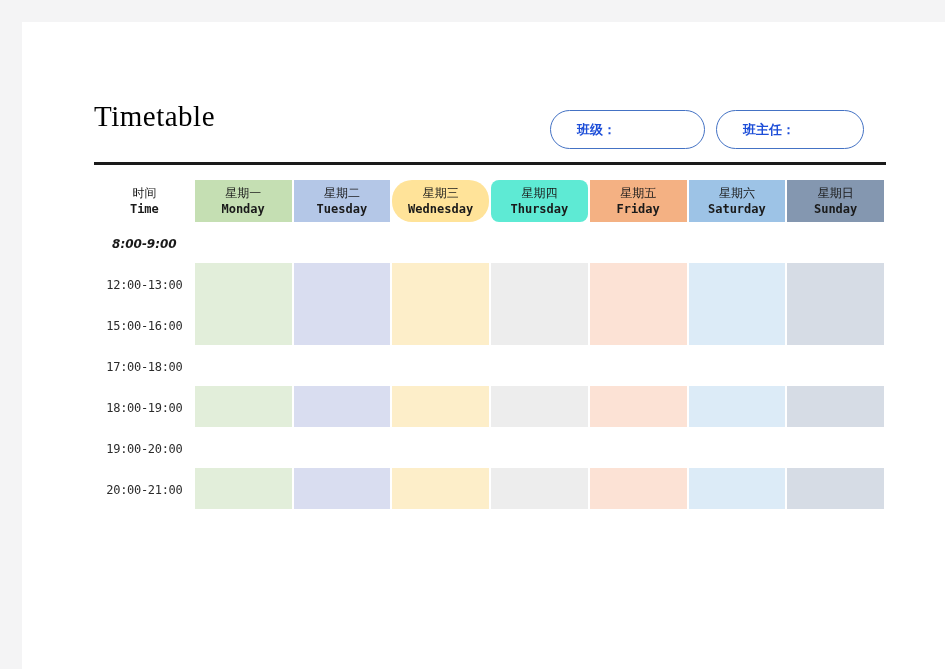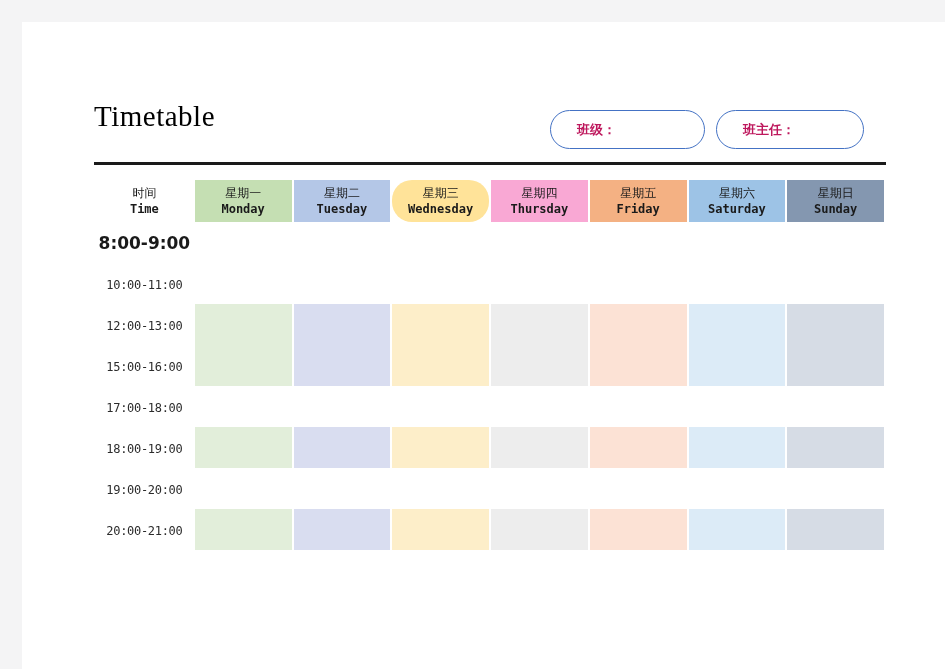--- a/index.html
+++ b/index.html
@@ -54,21 +54,21 @@
     background: #ffffff;
   }
   .pill-label {
     position: absolute;
     left: 26px;
     top: 50%;
     transform: translateY(-50%);
     font-family: "DejaVu Sans", sans-serif;
     font-size: 13px;
     font-weight: bold;
-    color: #be185d;
+    color: #1d4ed8;
     white-space: nowrap;
   }
   #pill-class {
     left: 456px;
     width: 155px;
   }
   #pill-teacher {
     left: 622px;
     width: 148px;
   }
@@ -129,23 +129,24 @@
   tbody tr { height: 41px; }
 
   td.time-cell {
     text-align: center;
     vertical-align: middle;
     background: transparent;
     white-space: nowrap;
   }
   td.time-cell .t-strong {
     font-family: "DejaVu Sans", sans-serif;
-    font-size: 17px;
+    font-size: 12px;
     font-weight: bold;
     color: #1a1a1a;
+    font-style: italic;
   }
   td.time-cell .t-plain {
     font-family: "DejaVu Sans Mono", monospace;
     font-size: 12px;
     font-weight: normal;
     color: #2b2b2b;
     letter-spacing: -0.3px;
   }
 
   td.slot {
@@ -202,21 +203,21 @@
             <span class="hd-en">Monday</span>
           </th>
           <th style="background: rgb(180, 199, 231);">
             <span class="hd-cn">星期二</span>
             <span class="hd-en">Tuesday</span>
           </th>
           <th style="background: rgb(255, 227, 153); border-radius: 20px;">
             <span class="hd-cn">星期三</span>
             <span class="hd-en">Wednesday</span>
           </th>
-          <th style="background: #f9a8d4;">
+          <th style="background: #5eead4; border-radius: 8px;">
             <span class="hd-cn">星期四</span>
             <span class="hd-en">Thursday</span>
           </th>
           <th style="background: rgb(244, 177, 131);">
             <span class="hd-cn">星期五</span>
             <span class="hd-en">Friday</span>
           </th>
           <th style="background: rgb(157, 195, 230);">
             <span class="hd-cn">星期六</span>
             <span class="hd-en">Saturday</span>
@@ -231,30 +232,20 @@
         <tr>
           <td class="time-cell"><span class="t-strong">8:00-9:00</span></td>
           <td class="slot slot-mon"></td>
           <td class="slot slot-tue"></td>
           <td class="slot slot-wed"></td>
           <td class="slot slot-thu"></td>
           <td class="slot slot-fri"></td>
           <td class="slot slot-sat"></td>
           <td class="slot slot-sun"></td>
         </tr>
-        <tr>
-          <td class="time-cell"><span class="t-plain">10:00-11:00</span></td>
-          <td class="slot slot-mon"></td>
-          <td class="slot slot-tue"></td>
-          <td class="slot slot-wed"></td>
-          <td class="slot slot-thu"></td>
-          <td class="slot slot-fri"></td>
-          <td class="slot slot-sat"></td>
-          <td class="slot slot-sun"></td>
-        </tr>
         <tr class="tinted">
           <td class="time-cell"><span class="t-plain">12:00-13:00</span></td>
           <td class="slot slot-mon"></td>
           <td class="slot slot-tue"></td>
           <td class="slot slot-wed"></td>
           <td class="slot slot-thu"></td>
           <td class="slot slot-fri"></td>
           <td class="slot slot-sat"></td>
           <td class="slot slot-sun"></td>
         </tr>

